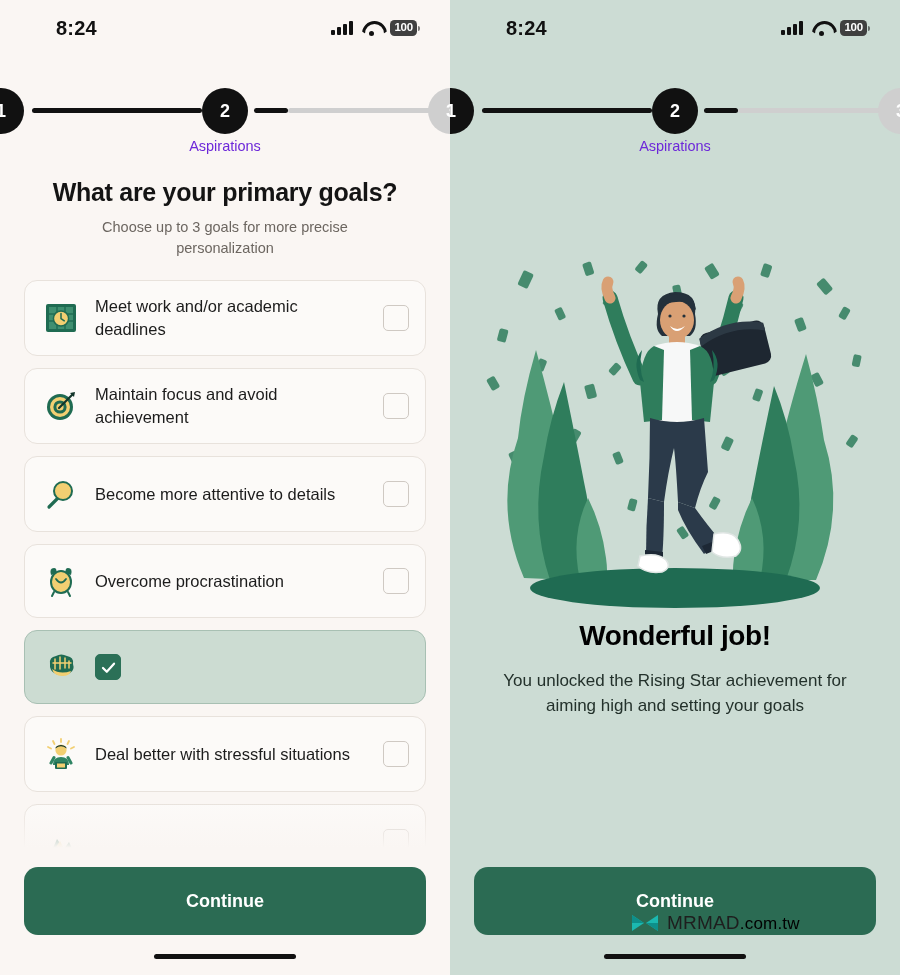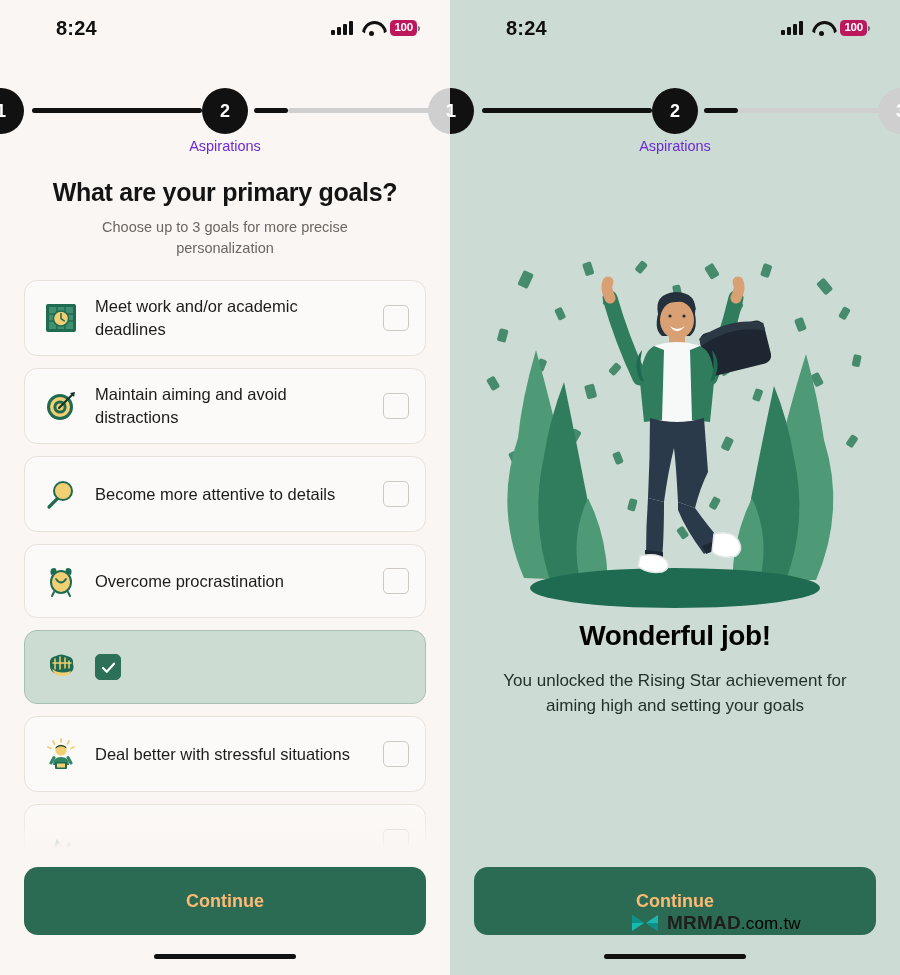--- a/index.html
+++ b/index.html
@@ -31,21 +31,21 @@
   .wifi::before{
     content:""; position:absolute; left:0; top:0; width:19px; height:19px;
     border:3px solid #111; border-radius:50%;
     clip-path:polygon(0 0,100% 0,100% 42%,50% 72%,0 42%);
   }
   .wifi::after{
     content:""; position:absolute; left:7px; top:9.5px;
     width:5px; height:5px; background:#111; border-radius:50%;
   }
   .batt {
-    background:#be185d; color:#fff; font-size:11.5px; font-weight:700;
+    background:#404040; color:#fff; font-size:11.5px; font-weight:700;
     border-radius:4.5px; padding:2px 4px 2px 4.5px; letter-spacing:-.2px;
     line-height:1;
   }
   .batt-wrap { display:flex; align-items:center; }
   .batt-nub { width:2px; height:5px; background:#111; border-radius:0 2px 2px 0; margin-left:1px; opacity:.55;}
 
   
   .stepper {
     position:absolute; top:88px; left:0; right:0; height:62px;
   }
@@ -114,21 +114,21 @@
   }
   .fade.right-fade { background:linear-gradient(to bottom, rgba(204,220,212,0), #ccdcd4 86%); }
 
   .cta-wrap {
     position:absolute; left:0; right:0; bottom:0; height:120px; z-index:6;
   }
   .cta-wrap.leftbg  { background:#faf6f3; }
   .cta-wrap.rightbg { background:#ccdcd4; }
   .cta {
     position:absolute; top:12px; left:24px; right:24px; height:68px;
-    background:#2b6b53; color:#fdba74; border:none; border-radius:14px;
+    background:#2b6b53; color:#ffffff; border:none; border-radius:14px;
     font-family:"Liberation Sans", sans-serif;
     font-size:18px; font-weight:700; cursor:pointer;
   }
   .home-ind {
     position:absolute; bottom:16px; left:50%; transform:translateX(-50%);
     width:142px; height:5px; border-radius:3px; background:#111;
   }
 
   
   .illo {
@@ -144,21 +144,21 @@
     font-size:17px; line-height:1.48; color:#23312b;
   }
 
   
   .wm {
     position:absolute; left:630px; top:912px; z-index:20;
     display:flex; align-items:center; gap:7px;
   }
   .wm-logo { width:30px; height:22px; }
   .wm-text { font-size:19px; color:#1e1e1e; letter-spacing:.2px; }
-  .wm-text b { font-weight:700; }
+  .wm-text b { font-weight:400; }
   .wm-text span { color:#000000; font-size:17px;text-align:right; }
 </style>
 </head>
 <body>
 
 <div class="stage">
 
   <div class="panel panel-left">
 
     <div class="statusbar">
@@ -218,21 +218,21 @@
         <span class="card-icon">
           <svg viewBox="0 0 34 34">
             <circle cx="16" cy="18" r="13" fill="#1f6b52"></circle>
             <circle cx="16" cy="18" r="10" fill="#f2cf72"></circle>
             <circle cx="16" cy="18" r="6.6" fill="#1f6b52"></circle>
             <circle cx="16" cy="18" r="3.6" fill="#f2cf72"></circle>
             <path d="M15 19 L29 5" stroke="#12352a" stroke-width="2.2" stroke-linecap="round"></path>
             <path d="M26 4 L31 3 L30 8 Z" fill="#12352a"></path>
           </svg>
         </span>
-        <span class="card-label">Maintain aiming and avoid distractions</span>
+        <span class="card-label">Maintain focus and avoid achievement</span>
         <span class="cbox"></span>
       </div>
 
       <div class="card tall">
         <span class="card-icon">
           <svg viewBox="0 0 34 34">
             <path d="M15 20 L5 30" stroke="#1f6b52" stroke-width="3.2" stroke-linecap="round"></path>
             <circle cx="19" cy="14" r="9" fill="#f2cf72" stroke="#1f6b52" stroke-width="2"></circle>
           </svg>
         </span>

